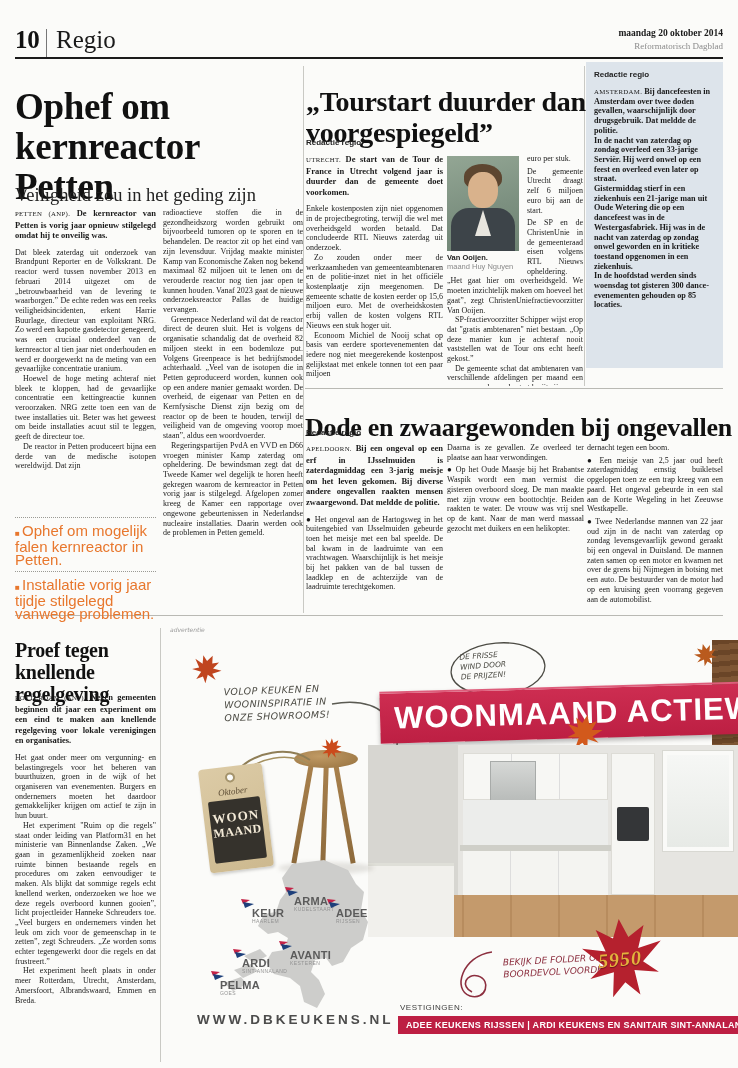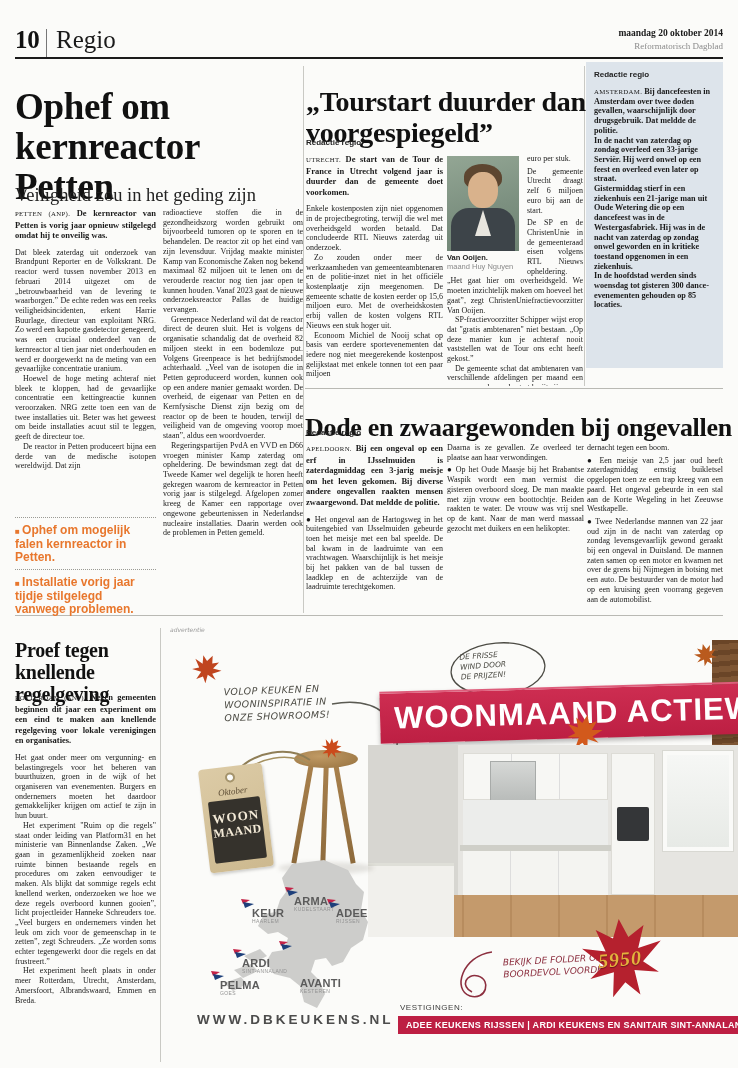--- a/index.html
+++ b/index.html
@@ -30,21 +30,21 @@
   .pet-sub{left:15px;top:185px;width:290px;font-size:18.5px;color:#222;}
   .body p{margin:0 0 3px 0;font-size:8px;line-height:9.7px;text-align:justify;hyphens:auto;}
   .body p.ind{text-indent:8px;margin-top:-3px;}
   .lead{font-weight:bold;font-size:8.5px !important;line-height:10.6px !important;margin-bottom:7px !important;}
   .dl{font-weight:normal;font-size:6.8px;letter-spacing:.3px;}
   .pet-c1{left:15px;top:208px;width:141px;height:300px;overflow:hidden;}
   .pet-c2{left:163px;top:208px;width:140px;height:404px;overflow:hidden;}
 
   .pet-bullets{left:15px;top:512px;width:141px;font-family:"Liberation Sans",sans-serif;}
   .pet-bullets .dot{border-top:1.5px dotted #9a9a94;margin:5px 0 6px 0;}
-  .pet-bullets p{margin:0;color:#e8772d;font-weight:bold;font-size:12px;line-height:13px;}
+  .pet-bullets p{margin:0;color:#e8772d;font-weight:normal;font-size:15px;line-height:13px;}
   .pet-bullets p::before{content:"■ ";font-size:8px;}
 
   .byline{font-family:"Liberation Sans",sans-serif;font-weight:bold;font-size:8px;color:#222;}
 
   
   .tour-head{left:306px;top:63px;width:280px;font-size:28px;line-height:31px;}
   .tour-by{left:306px;top:138px;}
   .tour-c1{left:306px;top:154px;width:137px;height:232px;overflow:hidden;}
   .tour-c2{left:447px;top:154px;width:136px;height:232px;overflow:hidden;}
   .photowrap{float:left;width:74px;margin:2px 6px 2px 0;}
@@ -343,21 +343,21 @@
         <path d="M3 4 L14 6 L5 10 Z" fill="#1d3f7a"></path>
       </svg>
     <div class="loc" style="left:122px;top:48px;">
         <div class="nm">ADEE</div>
         <div class="ct">RIJSSEN</div>
       </div>
     <svg class="flag" style="left:64px;top:80px;" viewBox="0 0 15 10">
         <path d="M1 1 L10 2 L3 6 Z" fill="#c32347"></path>
         <path d="M3 4 L14 6 L5 10 Z" fill="#1d3f7a"></path>
       </svg>
-    <div class="loc" style="left:86px;top:90px;margin-top:28px;">
+    <div class="loc" style="left:76px;top:90px;">
         <div class="nm">AVANTI</div>
         <div class="ct">KESTEREN</div>
       </div>
     <svg class="flag" style="left:18px;top:88px;" viewBox="0 0 15 10">
         <path d="M1 1 L10 2 L3 6 Z" fill="#c32347"></path>
         <path d="M3 4 L14 6 L5 10 Z" fill="#1d3f7a"></path>
       </svg>
     <div class="loc" style="left:28px;top:98px;">
         <div class="nm">ARDI</div>
         <div class="ct">SINT-ANNALAND</div>

